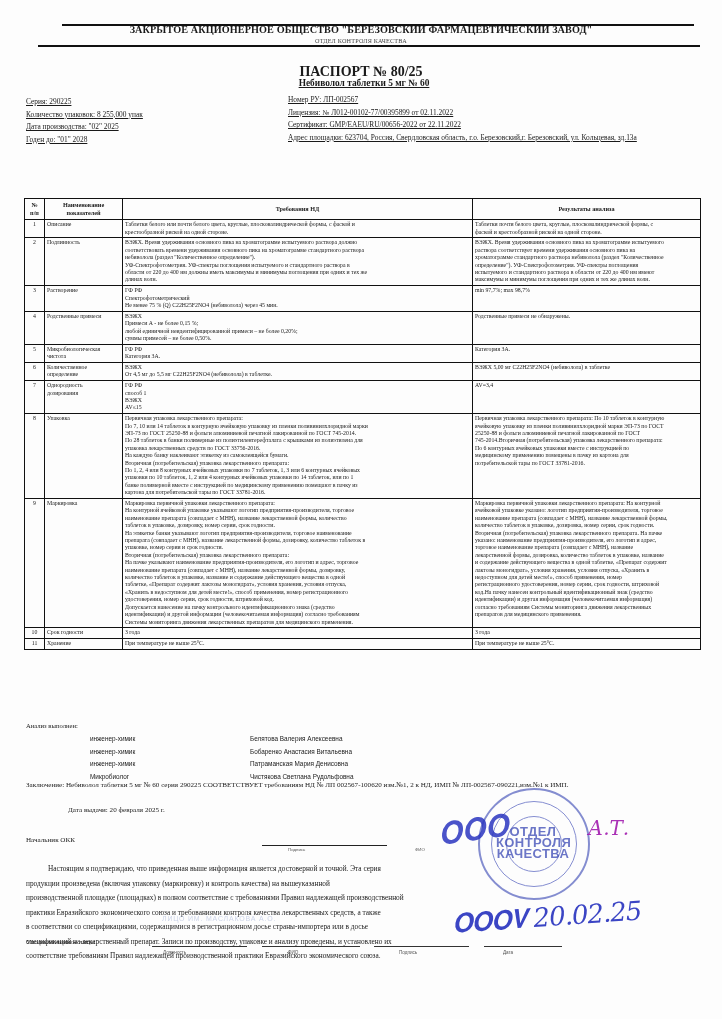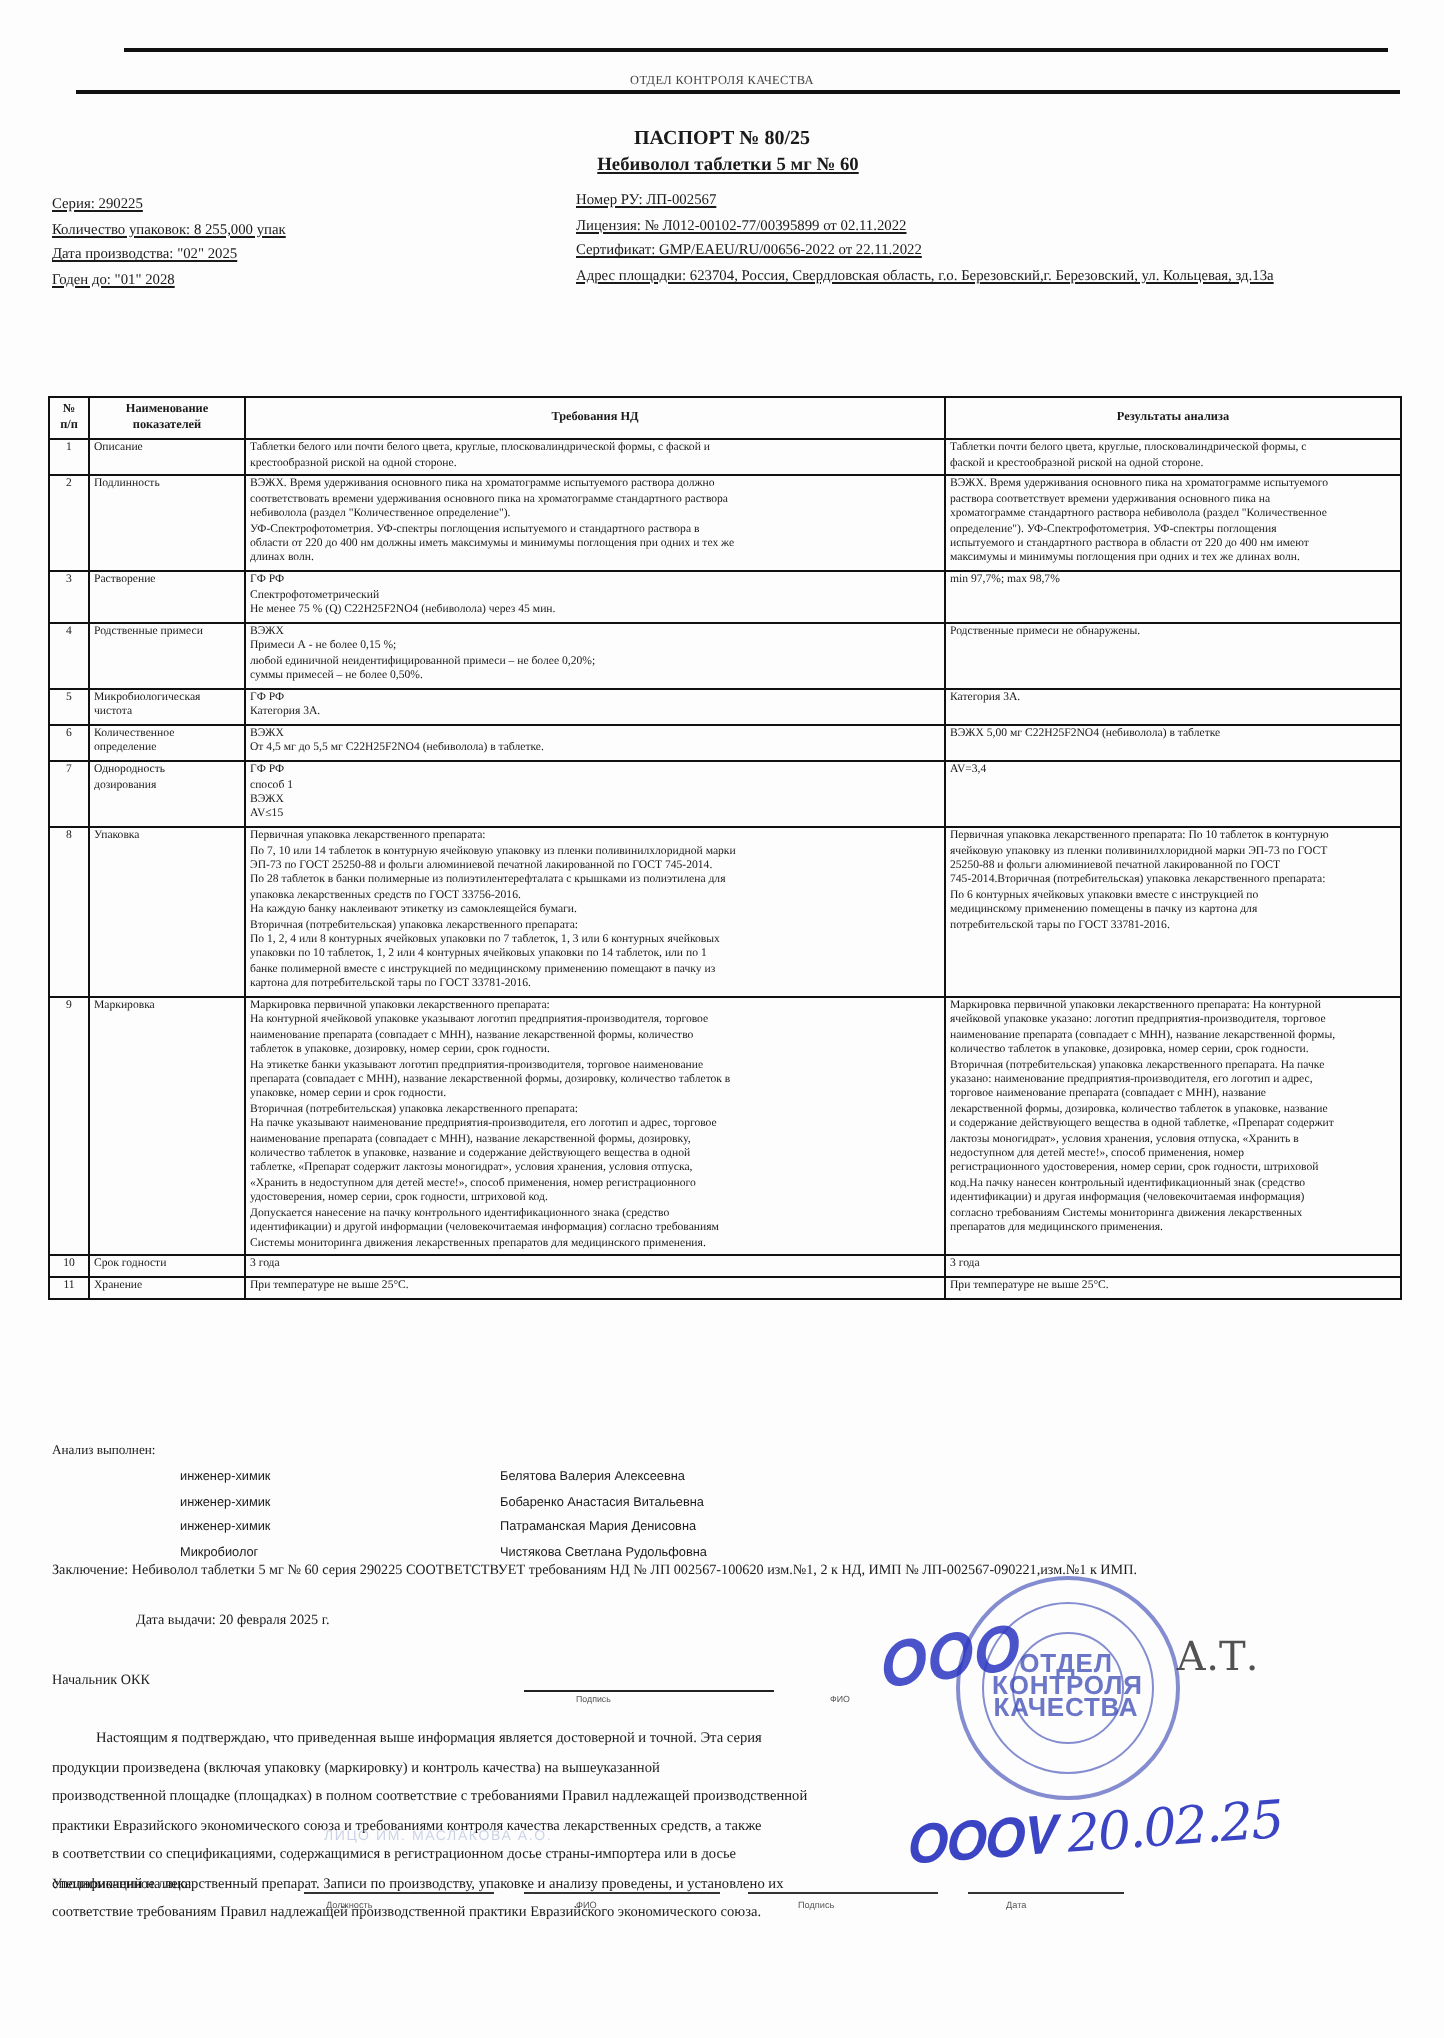--- a/index.html
+++ b/index.html
@@ -45,21 +45,21 @@
     left: 0; right: 0; top: 37px;
     text-align: center;
     font-size: 6.2px;
     letter-spacing: .2px;
     color: #444;
   }
   .passport-title {
     position: absolute;
     left: 0; right: 0; top: 64px;
     text-align: center;
-    font-size: 10px;
+    font-size: 14px;
     font-weight: bold;
   }
   .drug-title {
     position: absolute;
     left: 6px; right: 0; top: 78px;
     text-align: center;
     font-size: 9.4px;
     font-weight: bold;
   }
   .drug-title span { text-decoration: underline; }
@@ -267,24 +267,25 @@
     opacity: .85;
     font-size: 30px;
     font-family: "DejaVu Serif", serif;
     font-style: italic;
     transform: rotate(-8deg);
     pointer-events: none;
   }
   .sig-b {
     position: absolute;
     left: 588px; top: 816px;
-    color: #404040;
+    color: #a21caf;
     opacity: .9;
     font-size: 20px;
     font-family: "DejaVu Serif", serif;
+    font-style: italic;
     pointer-events: none;
   }
   .sig-c {
     position: absolute;
     left: 452px; top: 902px;
     color: #2b36c0;
     opacity: .92;
     font-size: 26px;
     font-family: "DejaVu Serif", serif;
     font-style: italic;
@@ -304,20 +305,21 @@
     pointer-events: none;
   }
 </style>
 </head>
 <body>
 
 <div id="page">
 
   <div class="hdr-rule-top"></div>
   <div class="hdr-rule-bot"></div>
+  <div class="company">ЗАКРЫТОЕ АКЦИОНЕРНОЕ ОБЩЕСТВО "БЕРЕЗОВСКИЙ ФАРМАЦЕВТИЧЕСКИЙ ЗАВОД"</div>
   <div class="dept">ОТДЕЛ КОНТРОЛЯ КАЧЕСТВА</div>
   <div class="passport-title">ПАСПОРТ № 80/25</div>
   <div class="drug-title"><span>Небиволол таблетки 5 мг № 60</span></div>
 
   <div class="meta-left">
     <div><u>Серия: 290225</u></div>
     <div><u>Количество упаковок: 8 255,000 упак</u></div>
     <div><u>Дата производства: "02" 2025</u></div>
     <div><u>Годен до: "01" 2028</u></div>
   </div>

